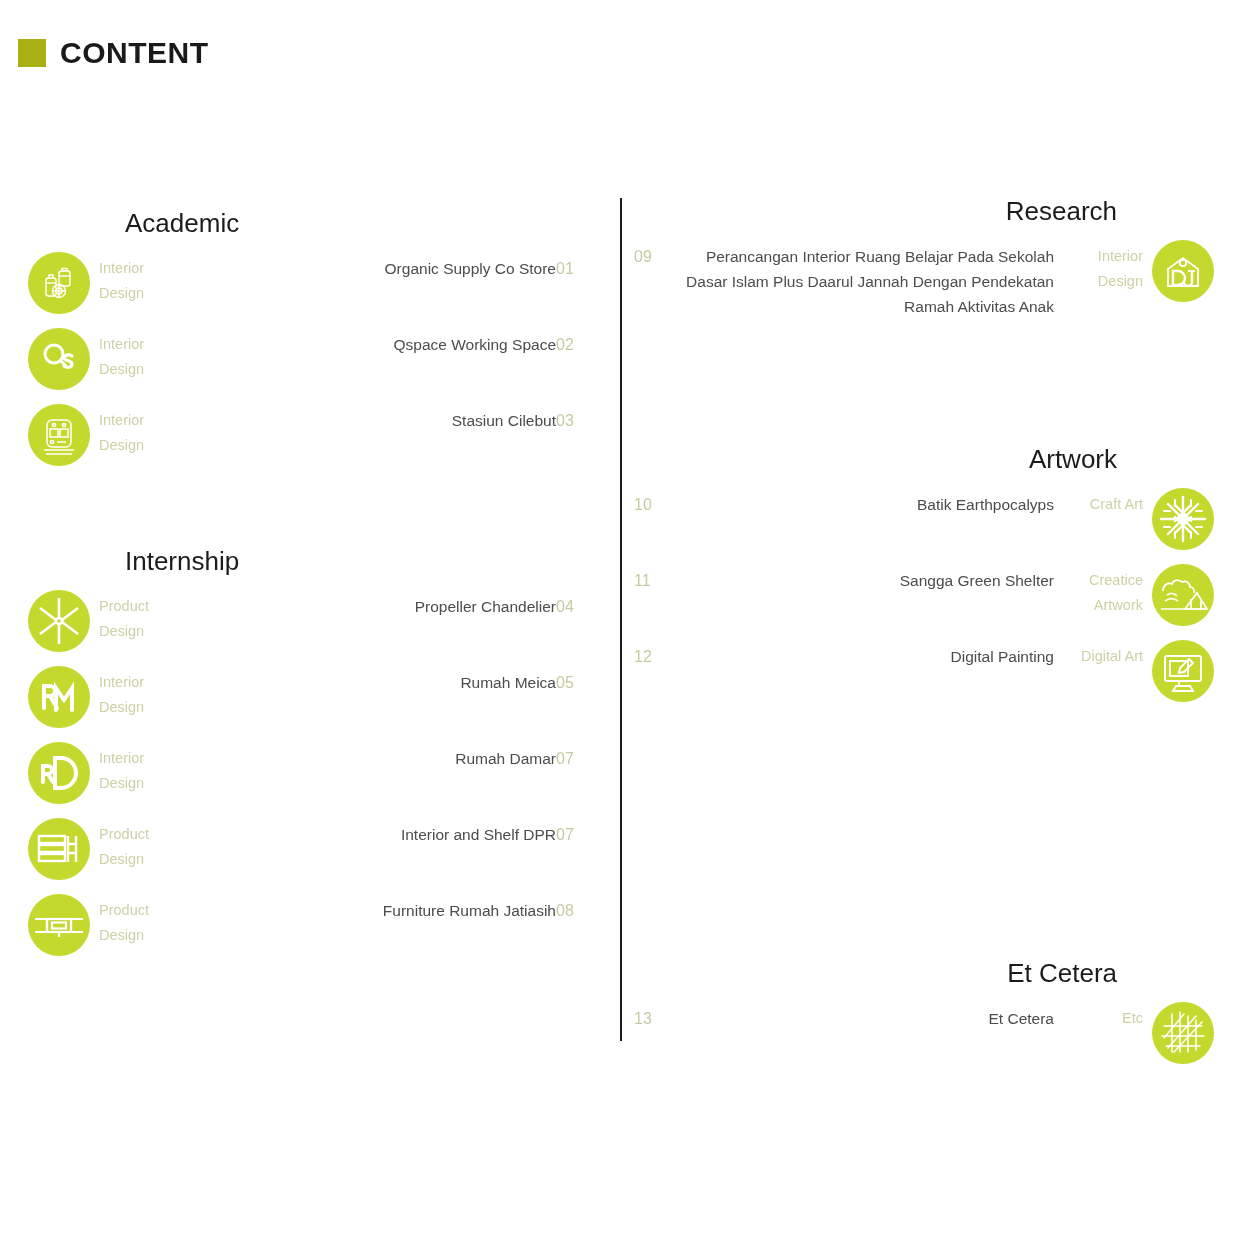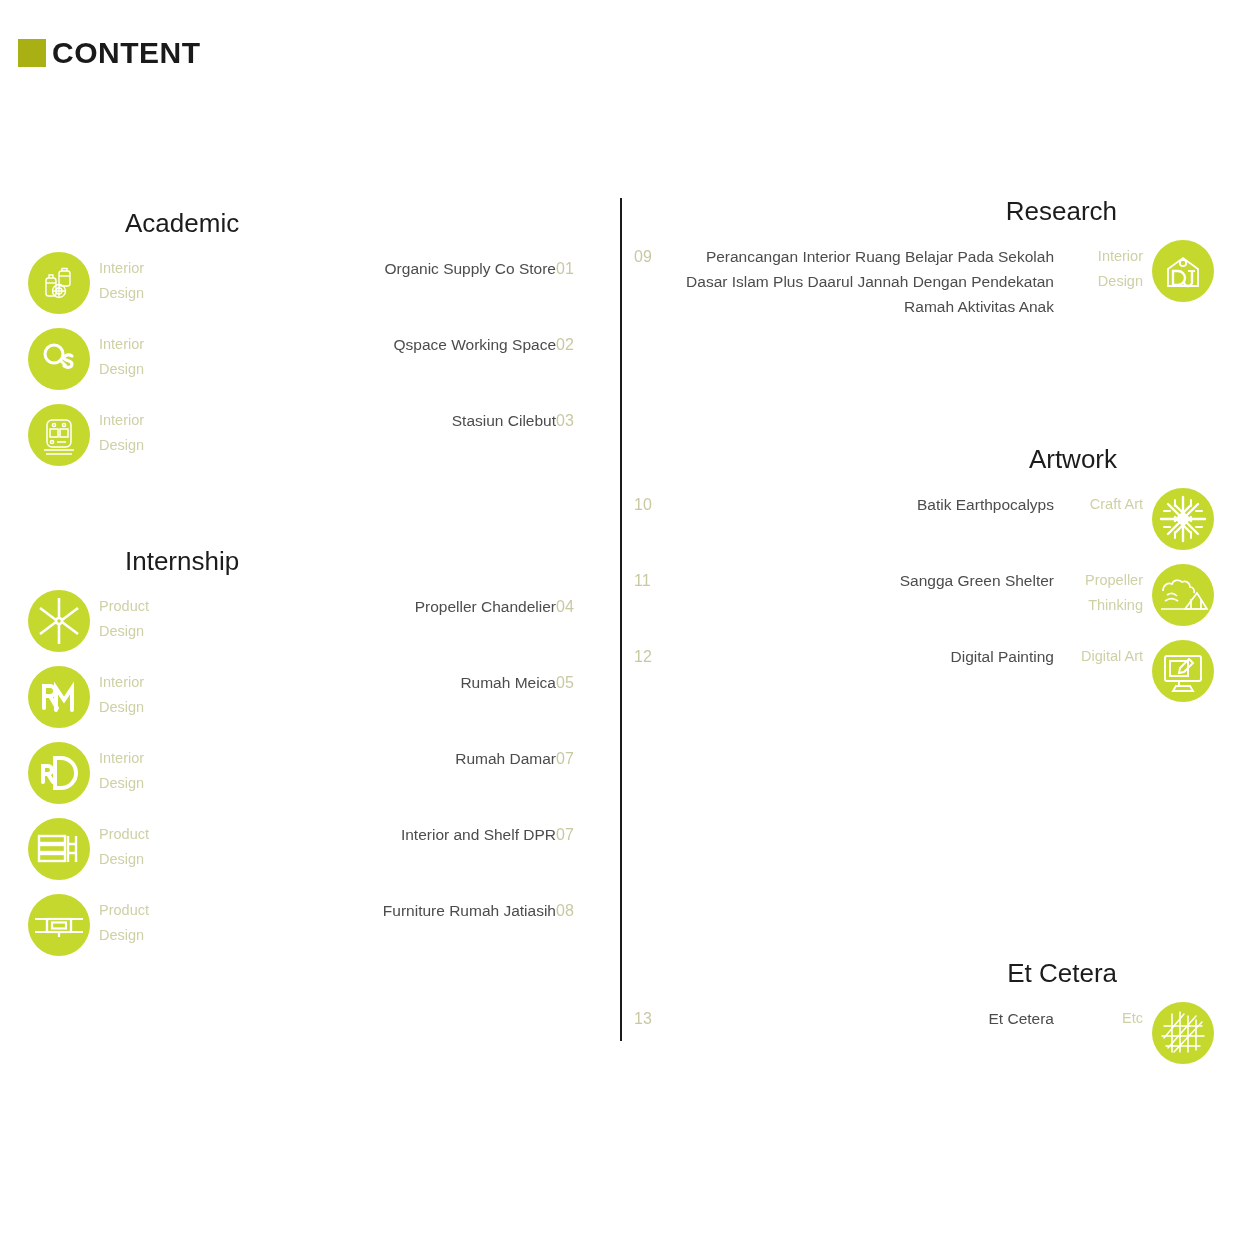--- a/index.html
+++ b/index.html
@@ -15,21 +15,21 @@
     overflow: hidden;
   }
 
   
   .header {
     position: absolute;
     left: 18px;
     top: 38px;
     display: flex;
     align-items: center;
-    gap: 6px;
+    gap: 14px;
   }
   .header-mark {
     width: 28px;
     height: 28px;
     background: #a9b013;
     flex: 0 0 auto;
   }
   .header-title {
     font-size: 30px;
     font-weight: bold;
@@ -308,21 +308,21 @@
       <div class="badge">
         <svg width="52" height="52" viewBox="0 0 52 52" fill="none" stroke="#ffffff" stroke-width="1.7">
           <path d="M6 22c0-6 5-9 9-7 1-4 7-5 10-2 4-2 8 1 8 5 3 0 5 3 4 6"></path>
           <path d="M10 26c3-2 7-2 10 1"></path>
             <path d="M8 32c4-3 9-3 13 0"></path>
           <path d="M28 40l12-16 10 16z"></path>
             <path d="M34 40V30M44 40V30"></path>
           <path d="M4 40h44"></path>
         </svg>
       </div>
-      <div class="cat">Propeller Thinking</div>
+      <div class="cat">Creatice Artwork</div>
       <div class="title">Sangga Green Shelter</div>
       <div class="num">11</div>
     </div>
 
     <div class="row">
       <div class="badge">
         <svg width="48" height="48" viewBox="0 0 48 48" fill="none" stroke="#ffffff" stroke-width="1.9">
           <rect x="6" y="9" width="36" height="25" rx="2"></rect>
           <rect x="11" y="14" width="18" height="15"></rect>
           <path d="M30 12l4 4-9 9-5 1 1-5z"></path>

